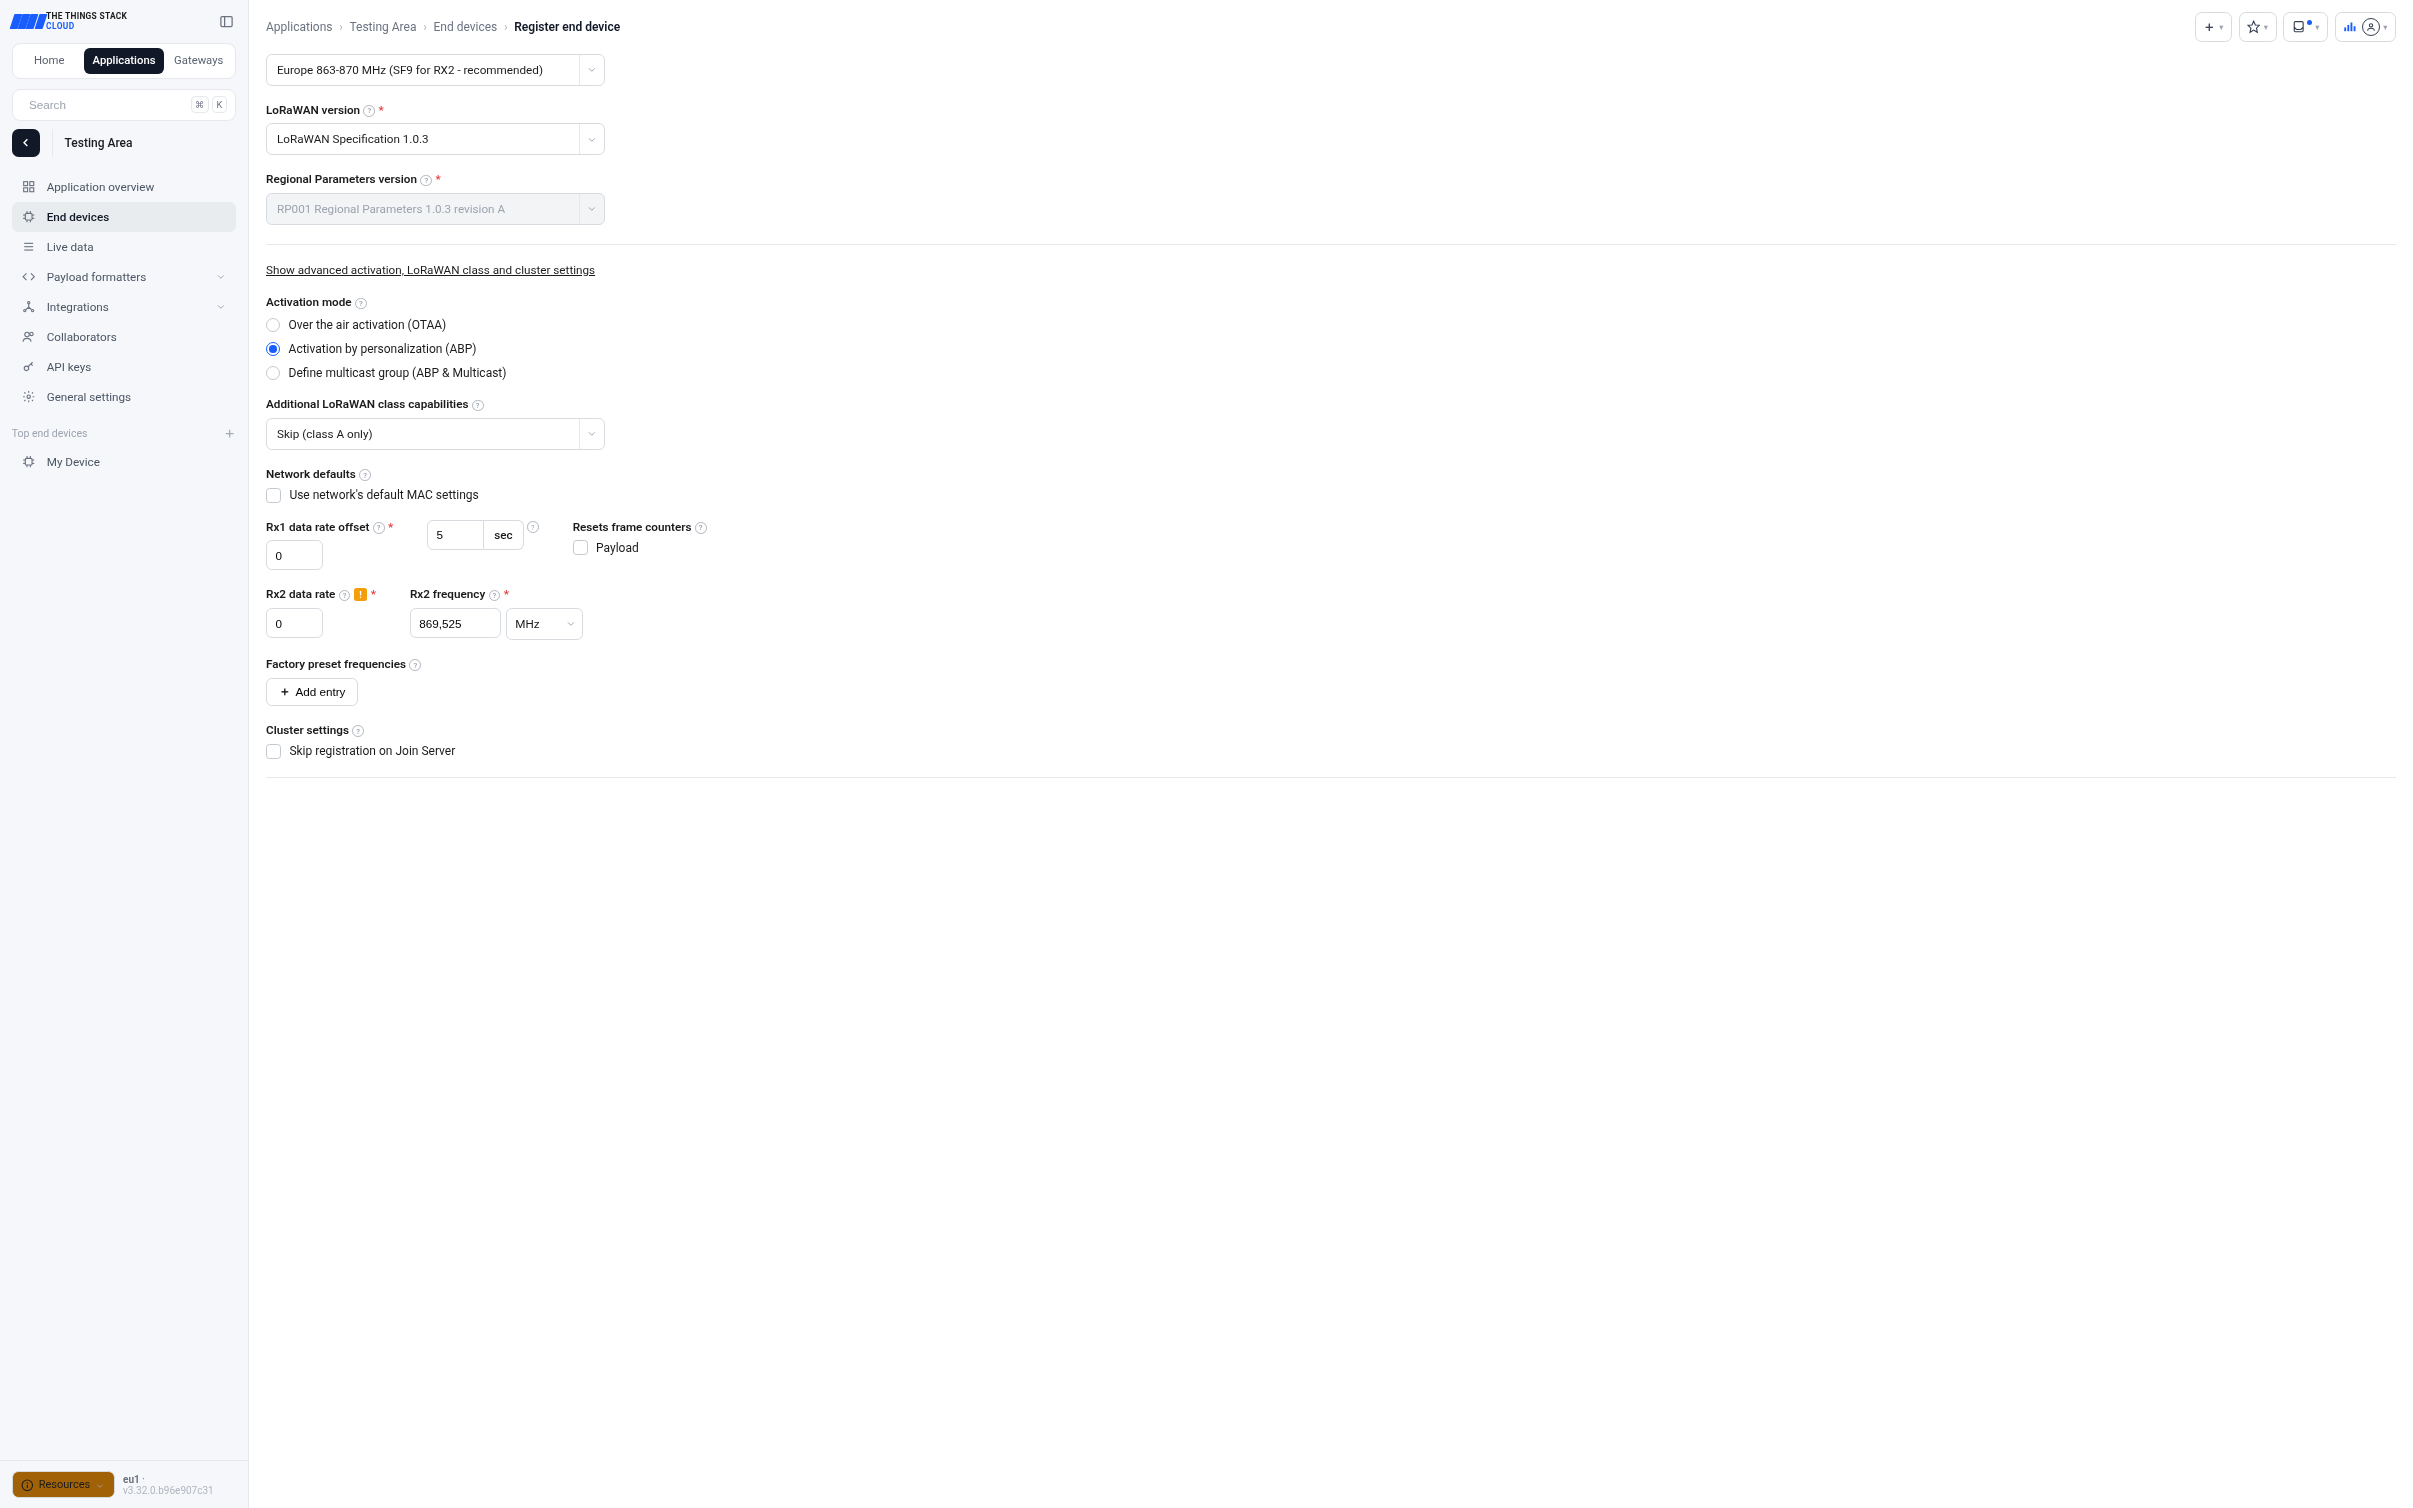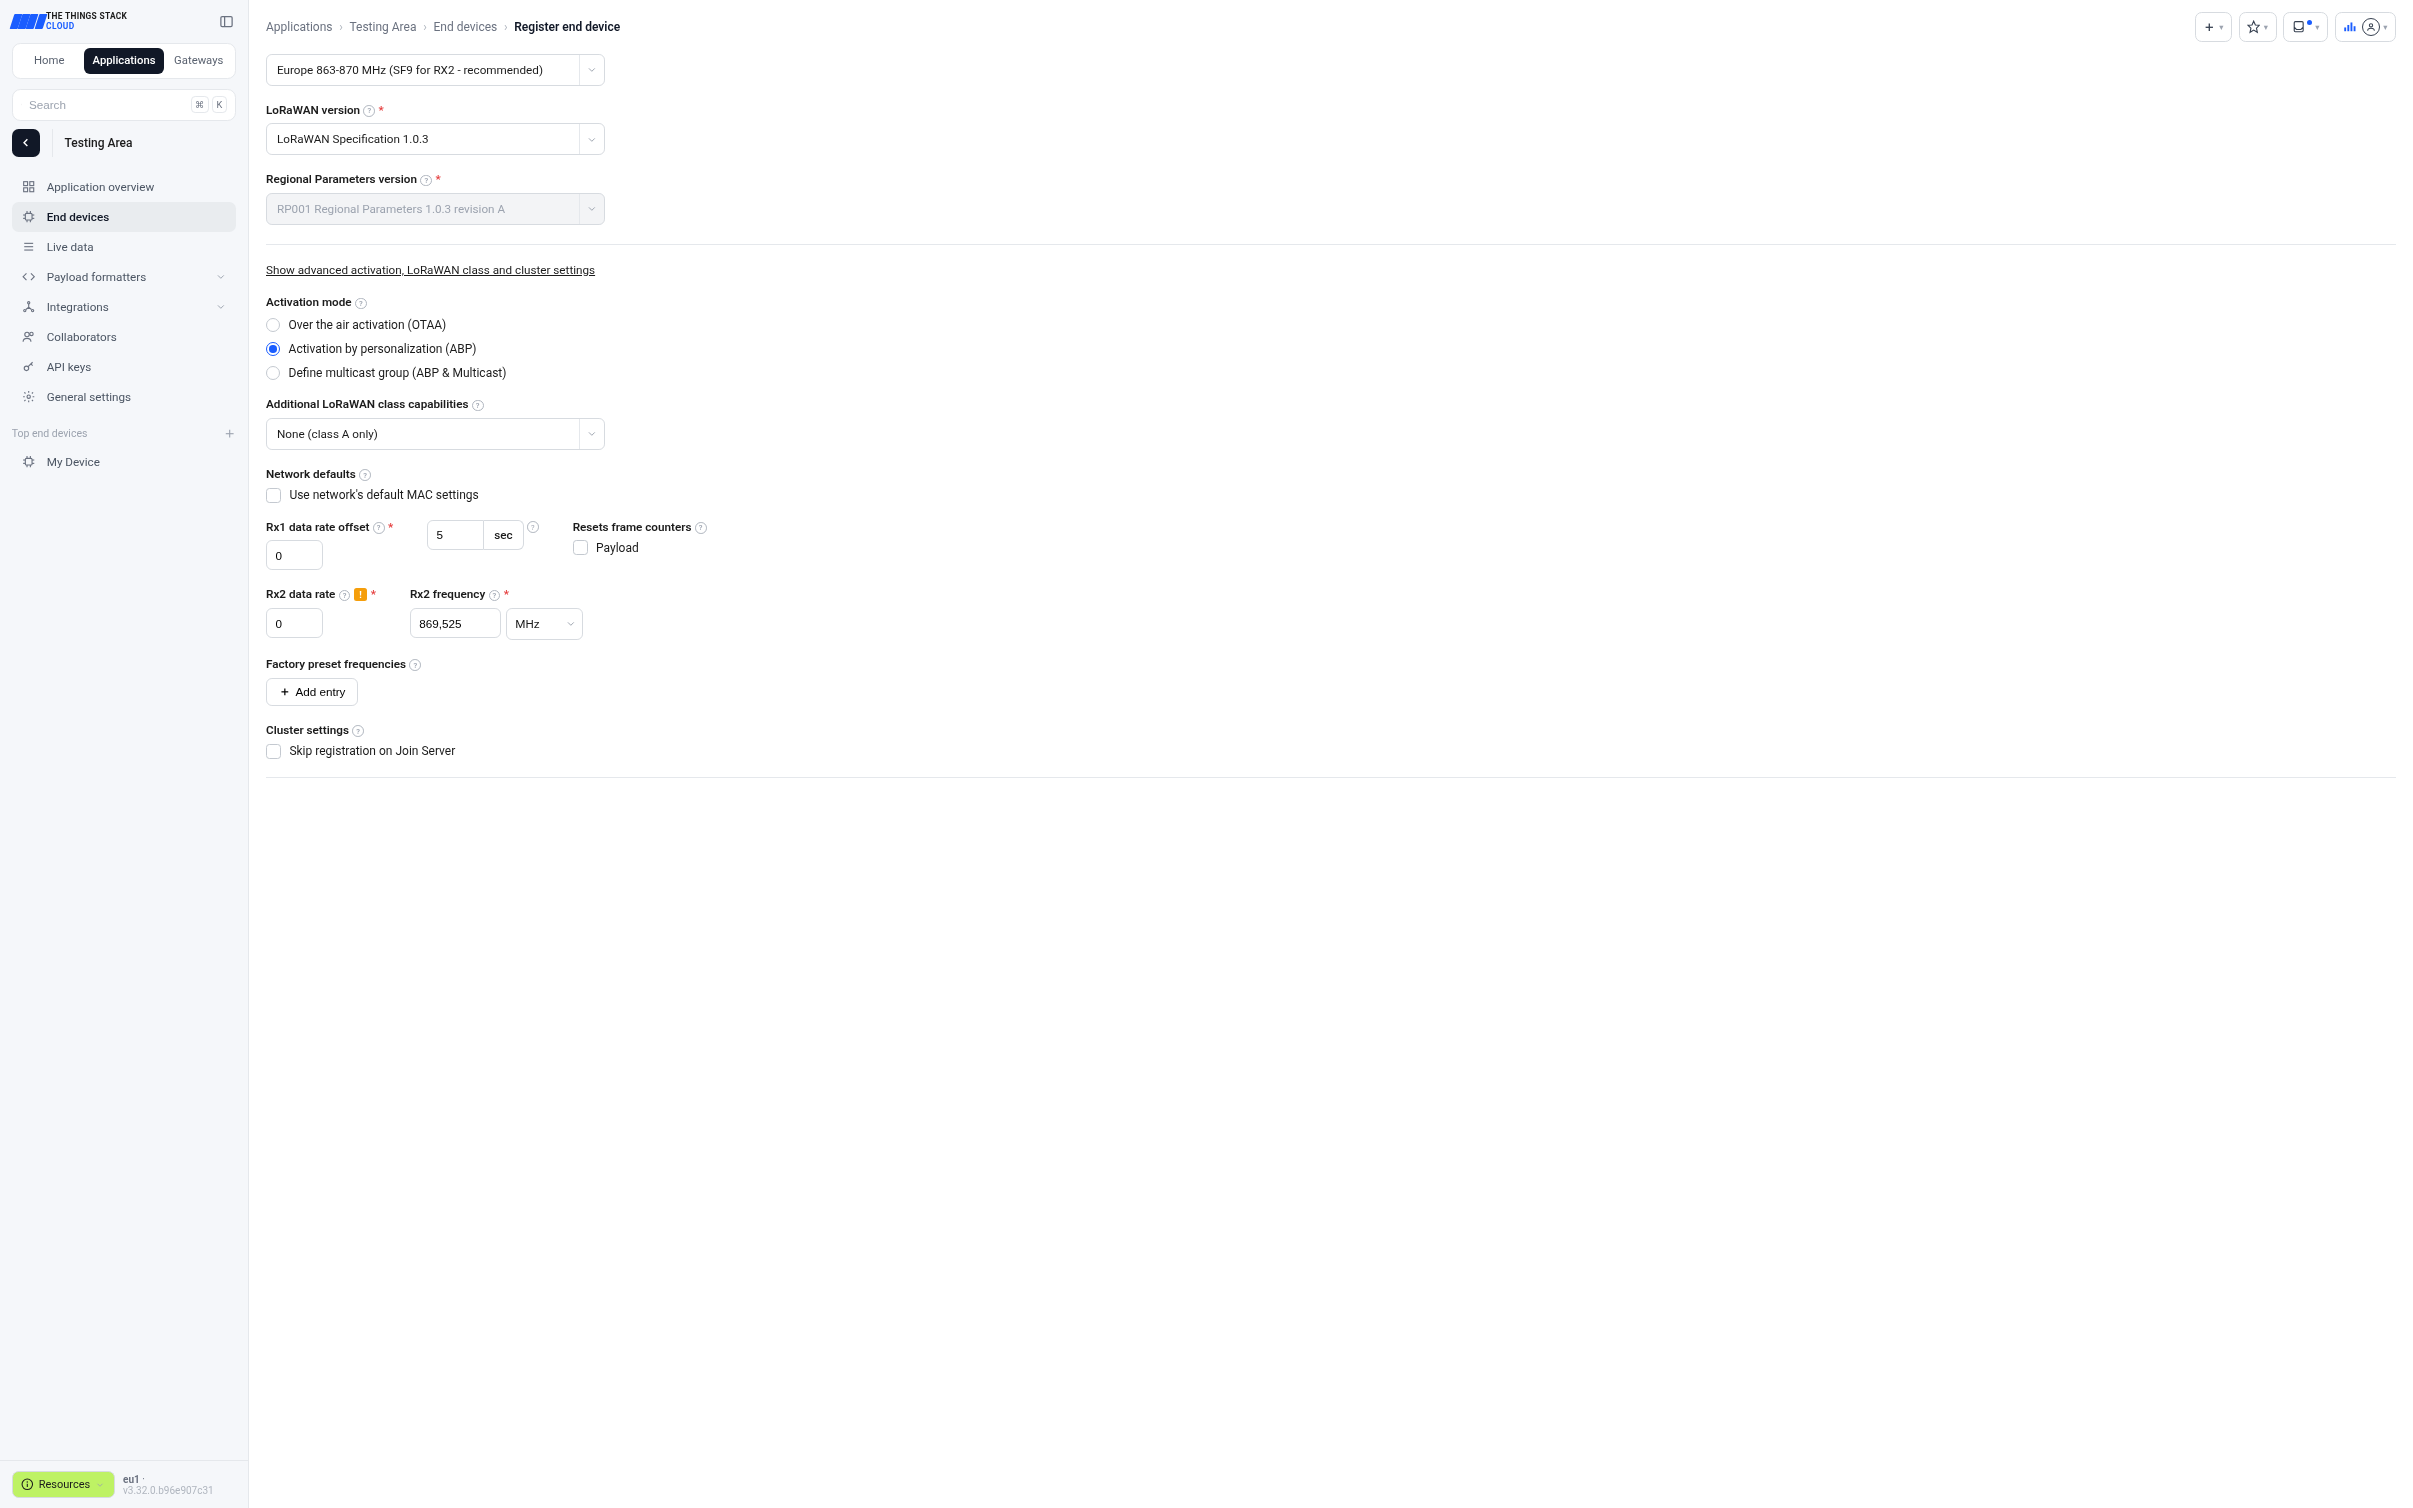--- a/index.html
+++ b/index.html
@@ -35,21 +35,21 @@
 .nav { padding: 0 11.7px; }
 .nav-item { display: flex; align-items: center; gap: 10px; padding: 7.5px 10px; border-radius: 6.7px; color: #4b5563; cursor: pointer; font-size: 11.7px; }
 .nav-item.selected { background: #e9ecef; color: #111827; font-weight: 500; }
 .nav-item .chev { margin-left: auto; color: #9ca3af; }
 .nav-icon { width: 15px; height: 15px; display: flex; align-items: center; justify-content: center; color: #6b7280; }
 
 .nav-section-header { display: flex; align-items: center; justify-content: space-between; padding: 15px 11.7px 6.7px 11.7px; font-size: 10.5px; color: #9ca3af; }
 .nav-section-header .plus { cursor: pointer; color: #9ca3af; }
 
 .sidebar-bottom { margin-top: auto; display: flex; align-items: center; gap: 8.4px; padding: 10px 11.7px; border-top: 0.8px solid #e5e8ec; }
-.resources-btn { display: flex; align-items: center; gap: 5px; background: #bef264; border: 0.8px solid #d7dbe0; border-radius: 6.7px; padding: 5.9px 8.4px; font-size: 11px; cursor: pointer; }
+.resources-btn { display: flex; align-items: flex-end; gap: 5px; background: #a16207; border: 0.8px solid #d7dbe0; border-radius: 6.7px; padding: 5.9px 8.4px; font-size: 11px; cursor: pointer; }
 .version { font-size: 10px; color: #6b7280; }
 .version .vhash { color: #b0b6bf; }
 
 
 .main { flex: 1; display: flex; flex-direction: column; overflow: hidden; background: #fff; }
 .topbar { display: flex; align-items: center; justify-content: space-between; padding: 11.7px 17px; }
 .breadcrumb { display: flex; align-items: center; gap: 6.7px; font-size: 12px; }
 .breadcrumb a { color: #6b7280; cursor: pointer; }
 .breadcrumb .sep { color: #b0b6bf; }
 .breadcrumb .current { color: #111827; font-weight: 600; }
@@ -421,21 +421,21 @@
           </label>
         </div>
       </div>
 
       <div class="form-group">
         <div class="form-label">
           <span>Additional LoRaWAN class capabilities</span>
           <span class="help-icon">?</span>
         </div>
         <div class="select">
-          <div class="select-value">None (class A only)</div>
+          <div class="select-value">Skip (class A only)</div>
           <div class="select-arrow">
               <svg width="11.7" height="11.7" viewBox="0 0 24 24" fill="none" stroke="currentColor" stroke-width="2">
                 <polyline points="6 9 12 15 18 9"></polyline>
               </svg>
             </div>
         </div>
       </div>
 
       <div class="form-group">
         <div class="form-label">

